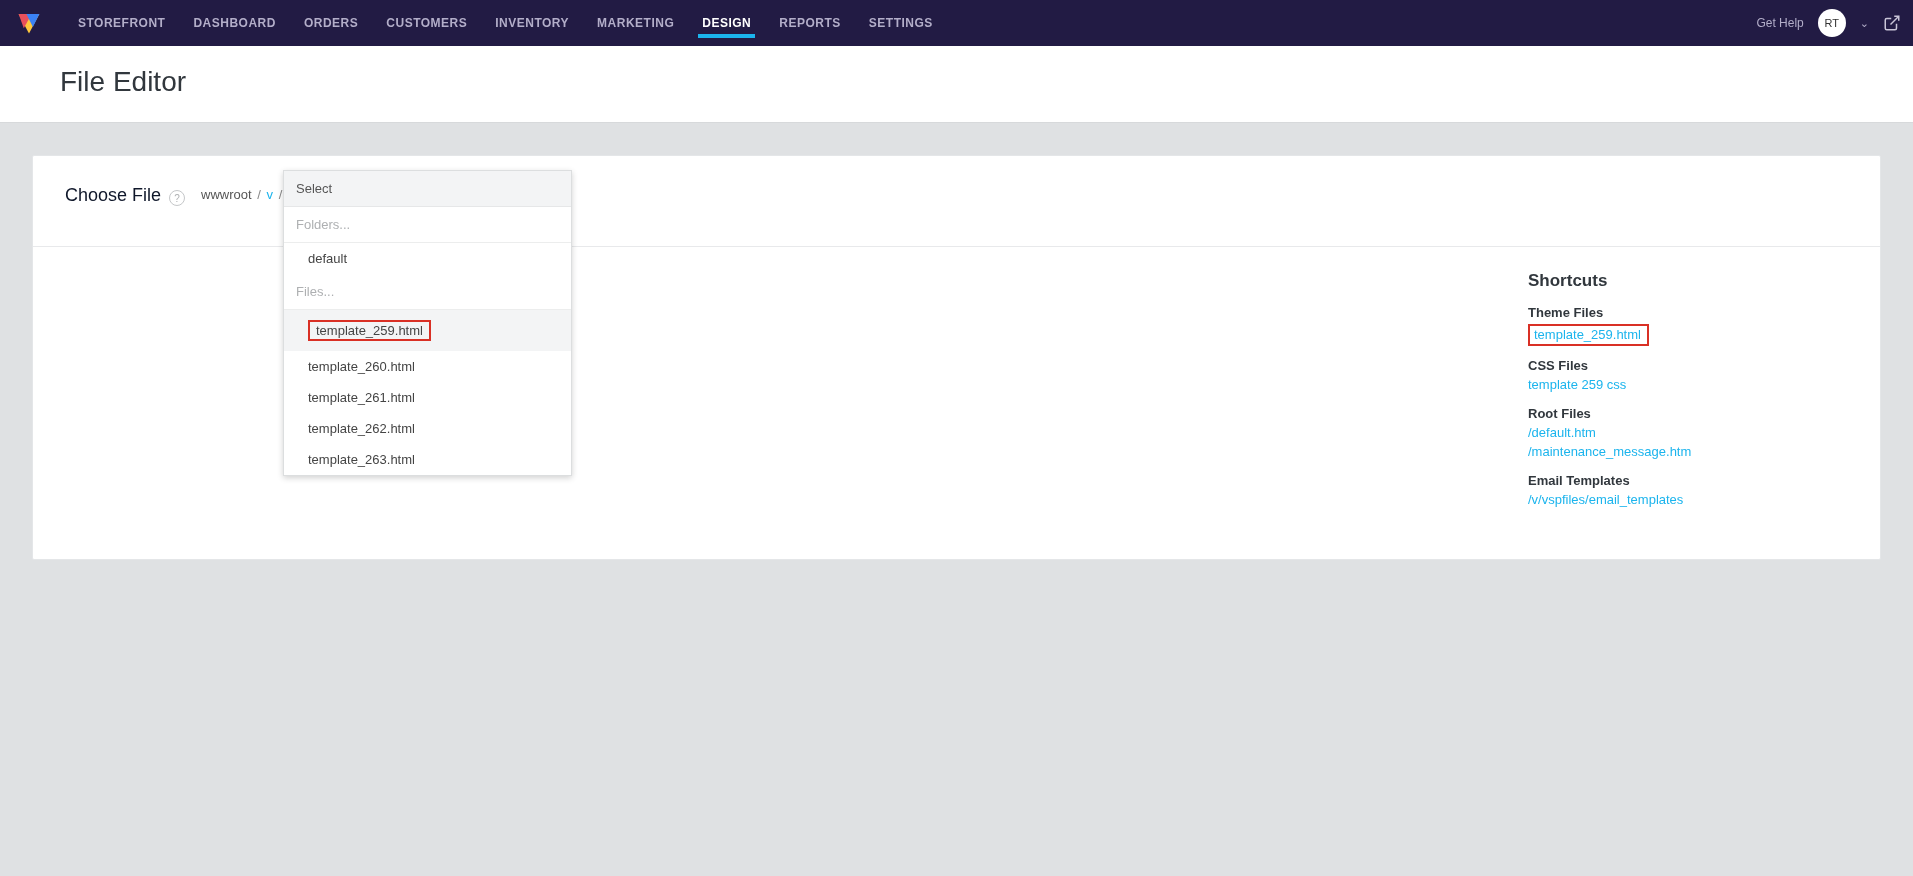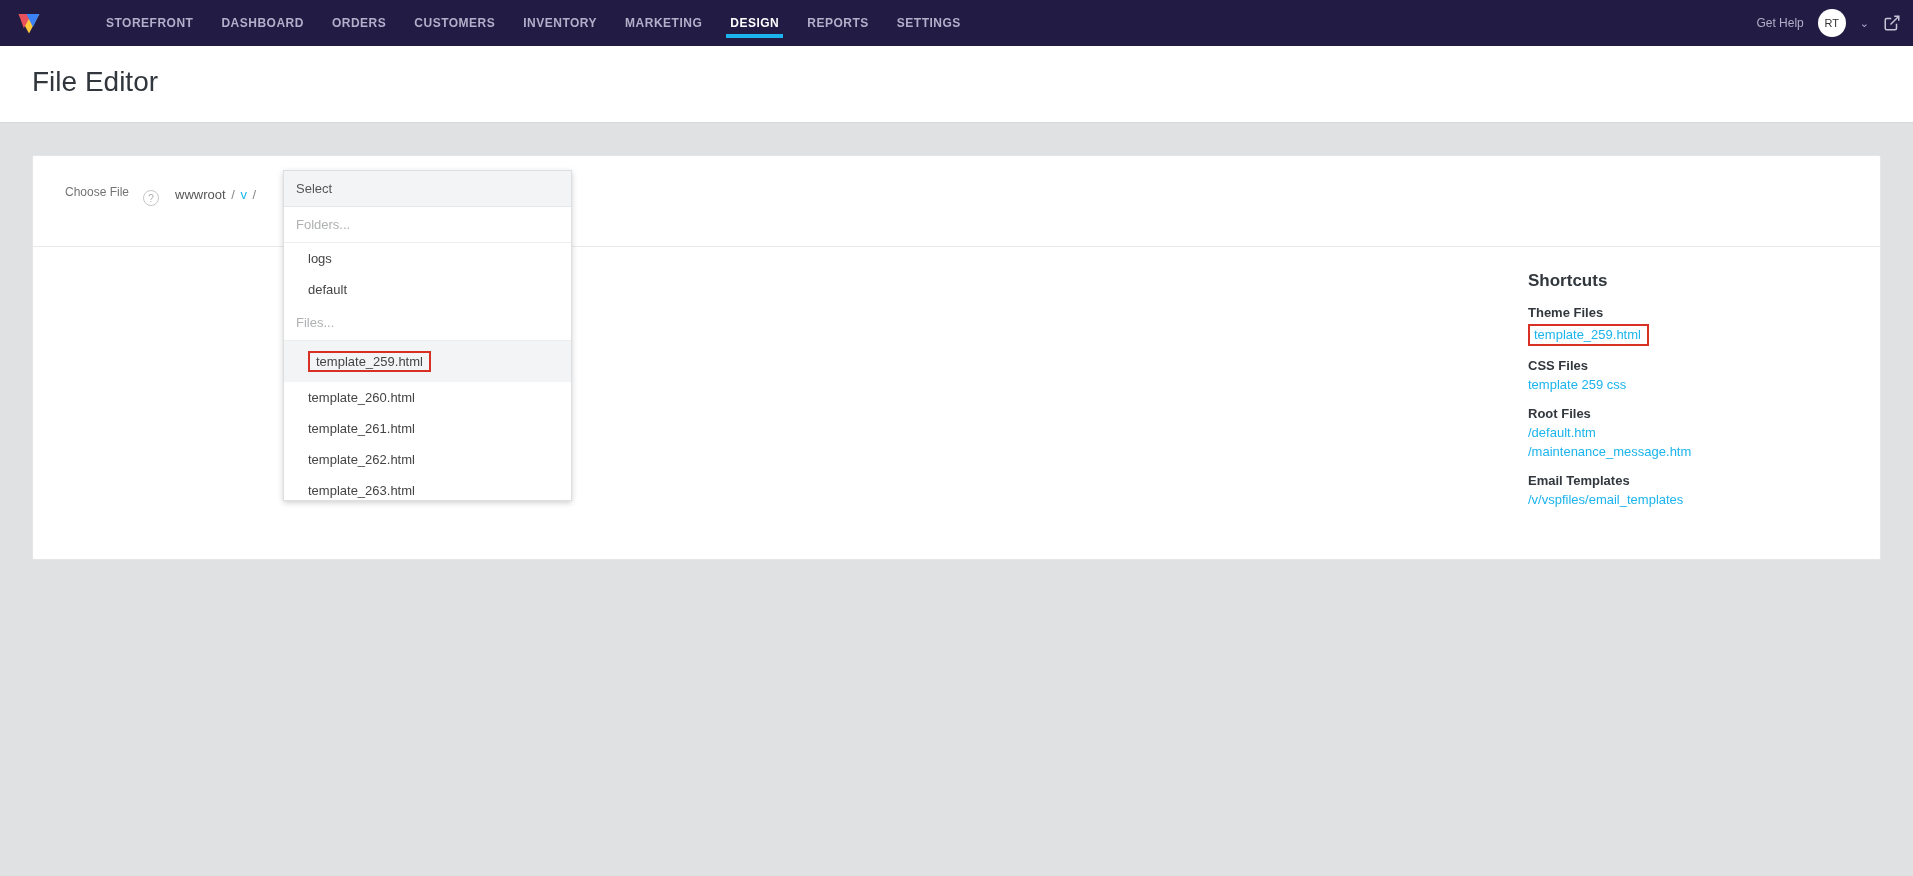--- a/index.html
+++ b/index.html
@@ -8,21 +8,20 @@
     background: #dfe1e3;
     font-size: 13px;
     color: #333;
   }
   .topnav {
     height: 46px;
     background: #221b44;
     display: flex;
     align-items: center;
     padding: 8px 12px;
-    gap: 28px;
   }
   .logo {
     width: 26px;
     height: 26px;
     margin-right: 22px;
     margin-left: 4px;
   }
   .nav-items {
     display: flex;
     align-items: stretch;
@@ -70,40 +69,41 @@
   .launch-icon { width: 18px; height: 18px; stroke: #c9c5d8; }
   .page-title-bar {
     background: #ffffff;
     padding: 20px 32px 24px 32px;
     border-bottom: 1px solid #d7d9db;
   }
   .page-title {
     font-size: 28px;
     font-weight: 400;
     color: #31373d;
+    margin-left: 28px;
   }
   .page-body {
     padding: 32px;
   }
   .card {
     background: #fff;
     border-radius: 2px;
     border: 1px solid #e4e6e8;
   }
   .choose-row {
     display: flex;
     align-items: flex-start;
     padding: 24px 32px 40px 32px;
     border-bottom: 1px solid #e8e9eb;
     position: relative;
   }
   .choose-label {
-    font-size: 12px;
-    color: #737373;
-    margin-right: 14px;
+    font-size: 18px;
+    color: #0f172a;
+    margin-right: 8px;
     padding-top: 5px;
   }
   .help-icon {
     width: 16px; height:16px;
     border-radius: 50%;
     border: 1px solid #c5c7c9;
     color: #aeb0b2;
     font-size: 10px;
     display:flex; align-items:center; justify-content:center;
     margin-right: 16px;
@@ -225,21 +225,20 @@
         <span class="sep">/</span>
         <span class="link">v</span>
         <span class="sep">/</span>
       </div>
 
       <div class="dropdown">
         <div class="dd-header">Select</div>
         <div class="dd-body">
           <div class="dd-group-label">Folders...</div>
           <div id="dd-folders">
-              <div class="dd-item">logs</div>
               <div class="dd-item">default</div>
             </div>
           <div class="dd-group-label">Files...</div>
           <div id="dd-files">
               <div class="dd-item first-file"><span class="hl">template_259.html</span></div>
               <div class="dd-item">template_260.html</div>
               <div class="dd-item">template_261.html</div>
               <div class="dd-item">template_262.html</div>
               <div class="dd-item">template_263.html</div>
             </div>

